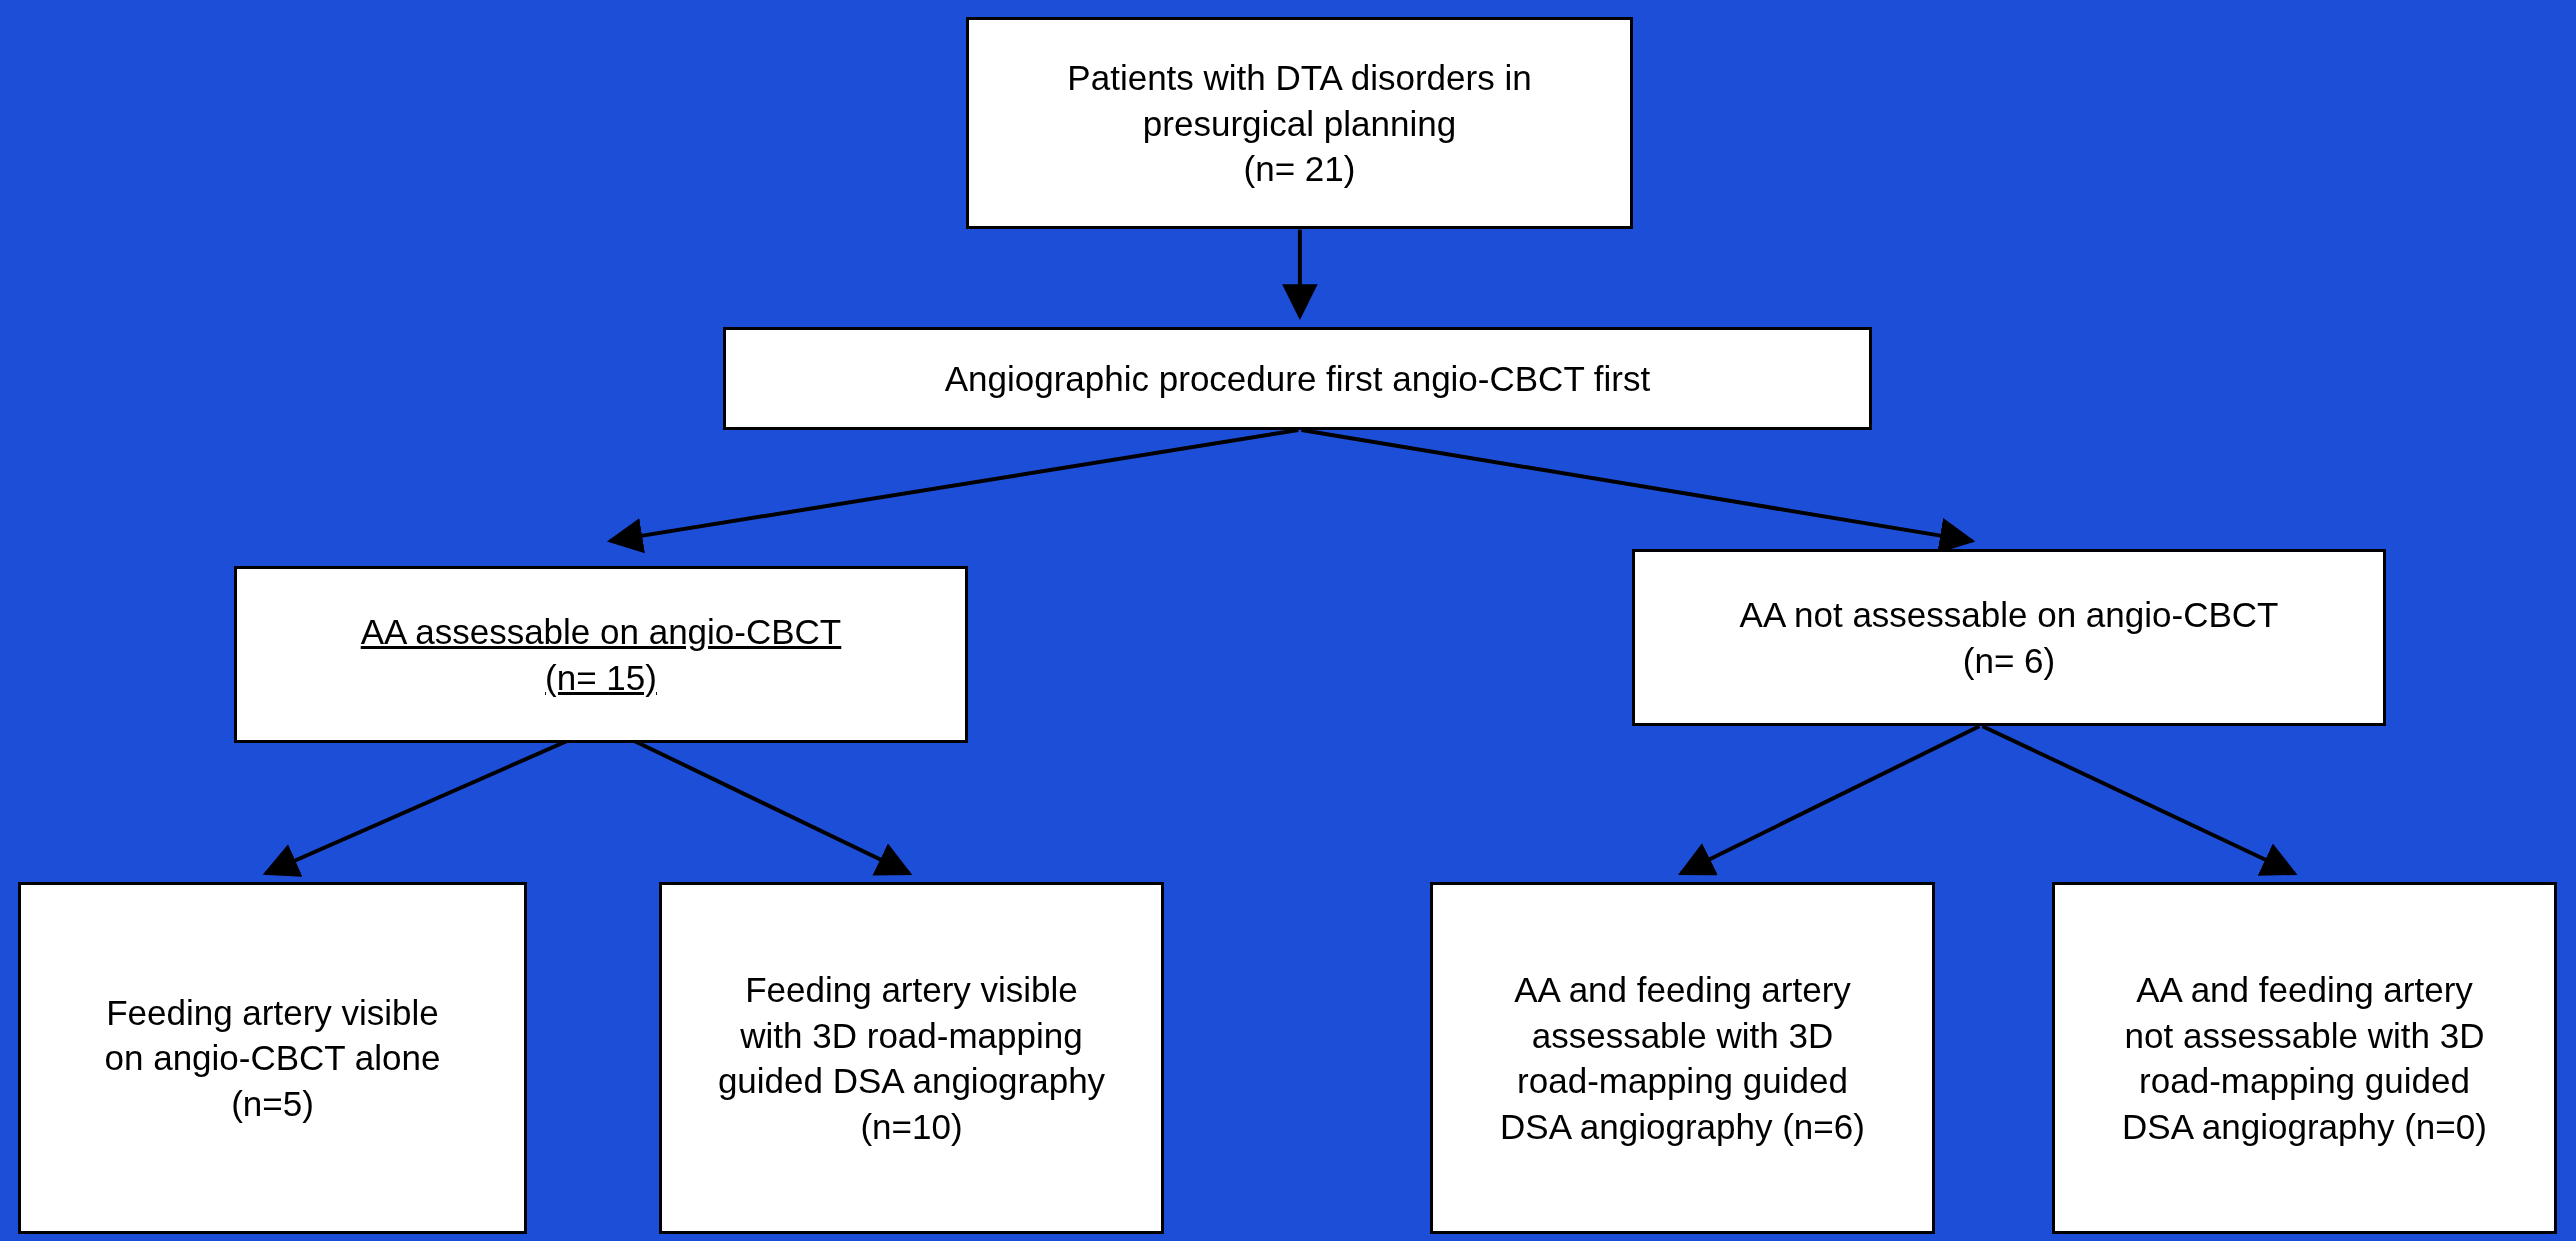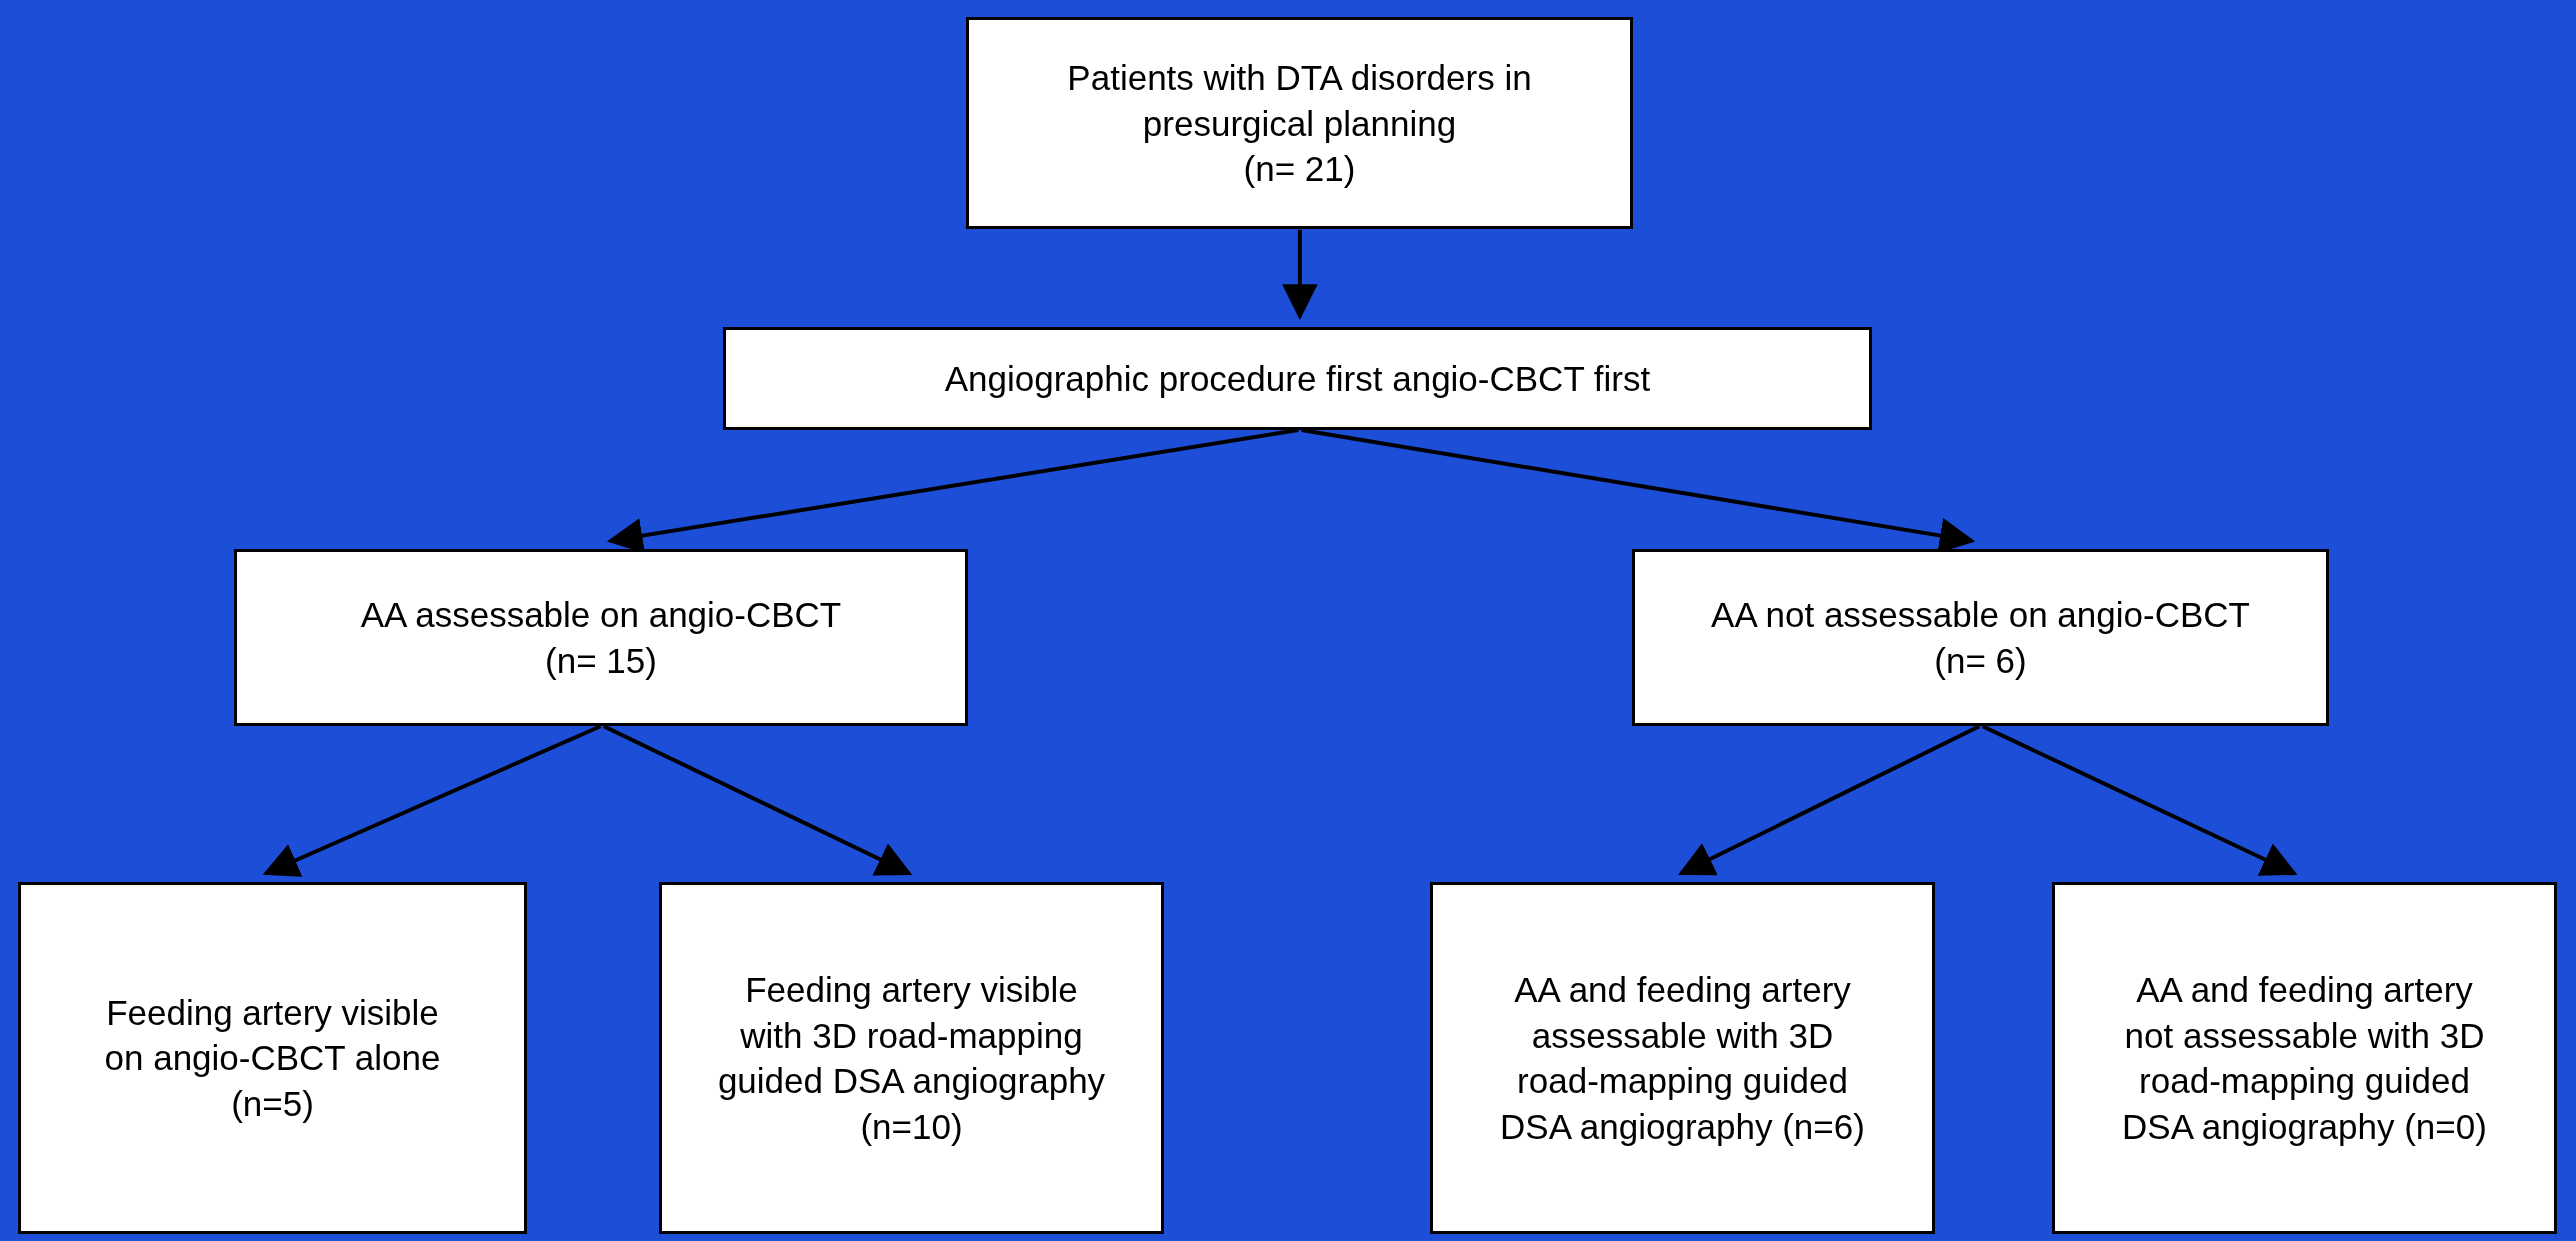--- a/index.html
+++ b/index.html
@@ -36,22 +36,22 @@
     color: #000000;
     font-size: 35px;
     line-height: 1.30;
     padding: 4.8px 11px;
     white-space: pre-line;
     z-index: 2;
   }
   
   #node-root      { left: 966px; top:   17.4px; width:  667px; height: 212px; }
   #node-procedure { left:  723px; top:  327px; width: 1149px; height: 103px; }
-  #node-aa-yes    { left:  234px; top:  549px; width:  734px; height: 177px; }
-  #node-aa-no     { left: 1632px; top:  549px; width:  697px; height: 177px; }
+  #node-aa-yes    { left:  234px; top:  566px; width:  734px; height: 177px; text-decoration: underline; }
+  #node-aa-no     { left: 1632px; top:  549px; width:  754px; height: 177px; }
   #node-leaf-1    { left:   18px; top: 882px; width:  509px; height: 352px; }
   #node-leaf-2    { left:  659px; top: 882px; width:  505px; height: 352px; }
   #node-leaf-3    { left: 1430px; top: 882px; width:  505px; height: 352px; }
   #node-leaf-4    { left: 2052px; top: 882px; width:  505px; height: 352px; }
 </style>
 </head>
 <body>
 
 <div id="canvas">
 

